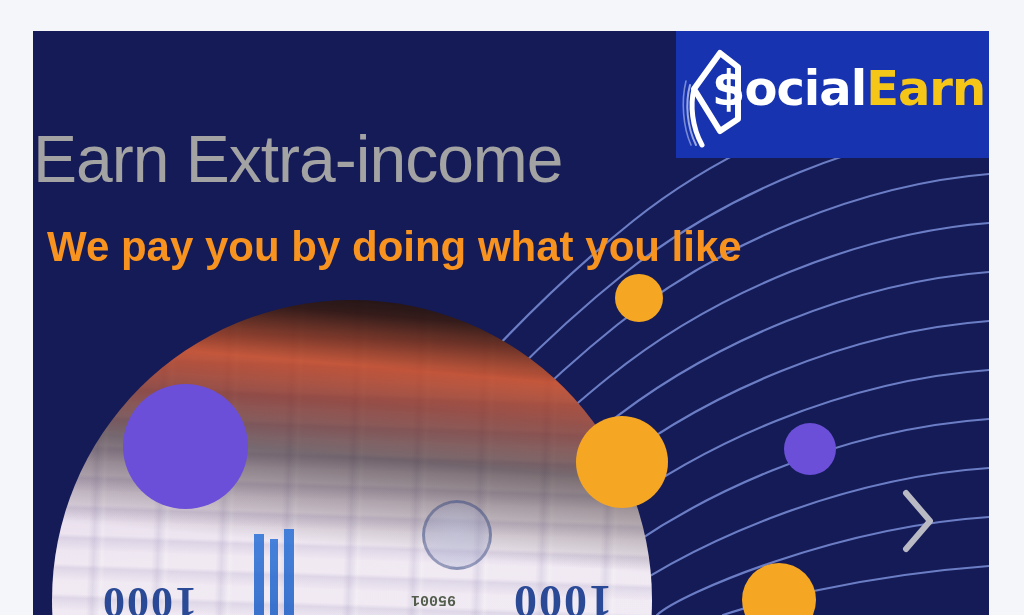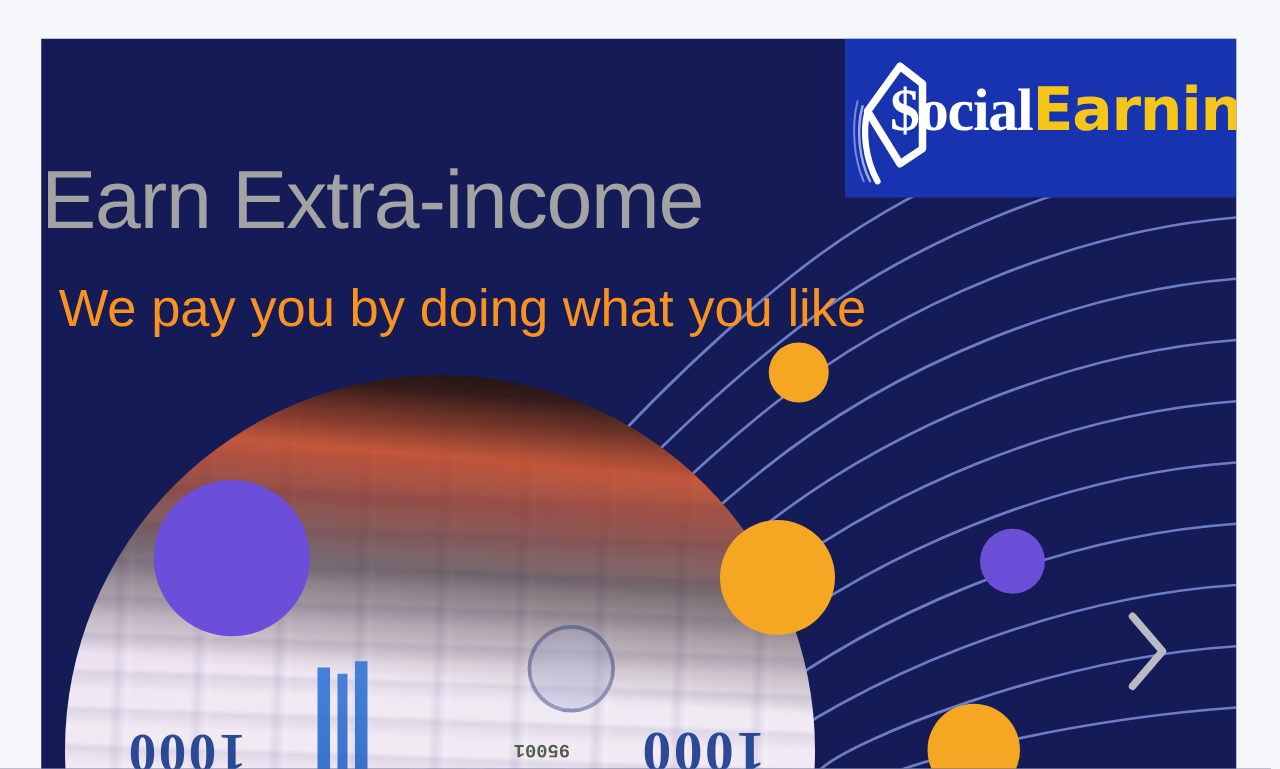--- a/index.html
+++ b/index.html
@@ -139,21 +139,21 @@
     letter-spacing: -1px;
     white-space: nowrap;
   }
   #subheadline {
     position: absolute;
     left: 14px;
     top: 195px;
     color: #f7931e;
     font-size: 42px;
     line-height: 1;
-    font-weight: 400;
+    font-weight: 700;
     letter-spacing: 0px;
     white-space: nowrap;
   }
 
   
   #brand-logo {
     position: absolute;
     left: 643px;
     top: 0px;
     width: 313px;
@@ -173,21 +173,21 @@
   #brand-wordmark {
     position: absolute;
     left: 36px;
     top: 29px;
     font-size: 48px;
     font-weight: 700;
     letter-spacing: -1px;
     white-space: nowrap;
     font-family: "DejaVu Sans", sans-serif;
   }
-  #brand-wordmark .part-social { color: #ffffff; font-family: Liberation Serif, serif; }
+  #brand-wordmark .part-social { color: #ffffff; }
   #brand-wordmark .part-earning { color: #f5c518; }
 
   
   #carousel-next {
     position: absolute;
     left: 855px;
     top: 452px;
     width: 60px;
     height: 76px;
     cursor: pointer;

